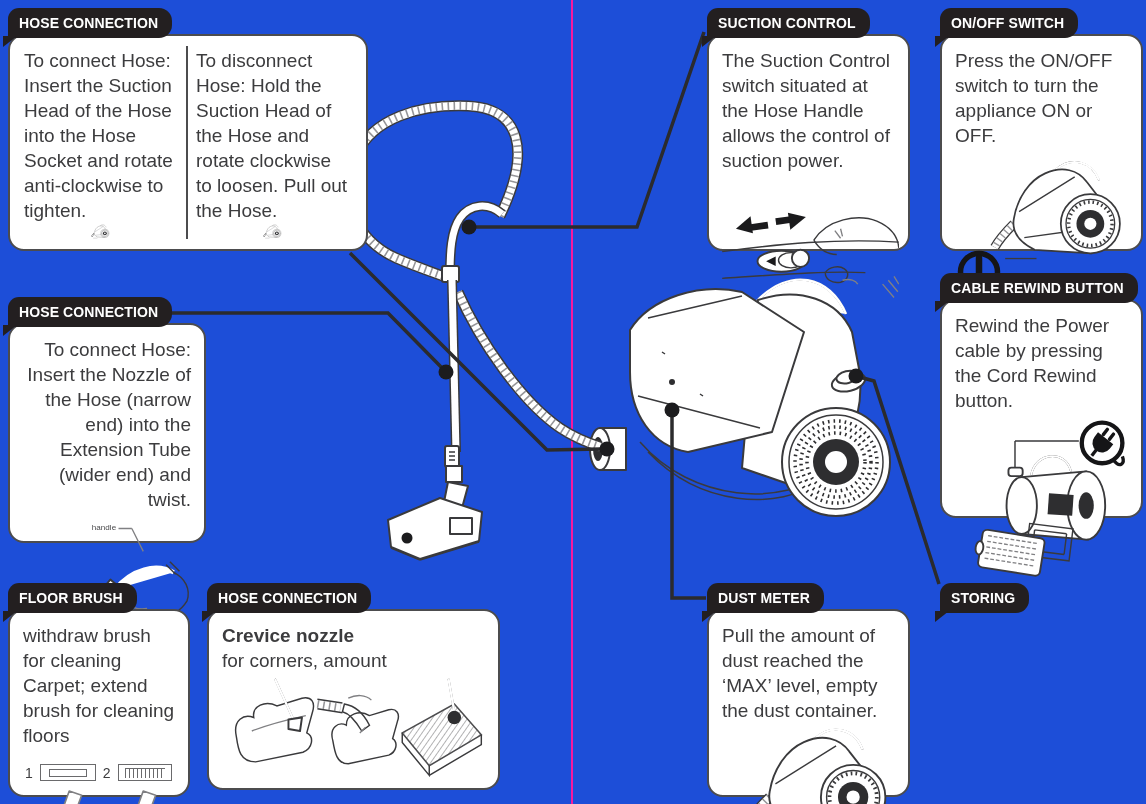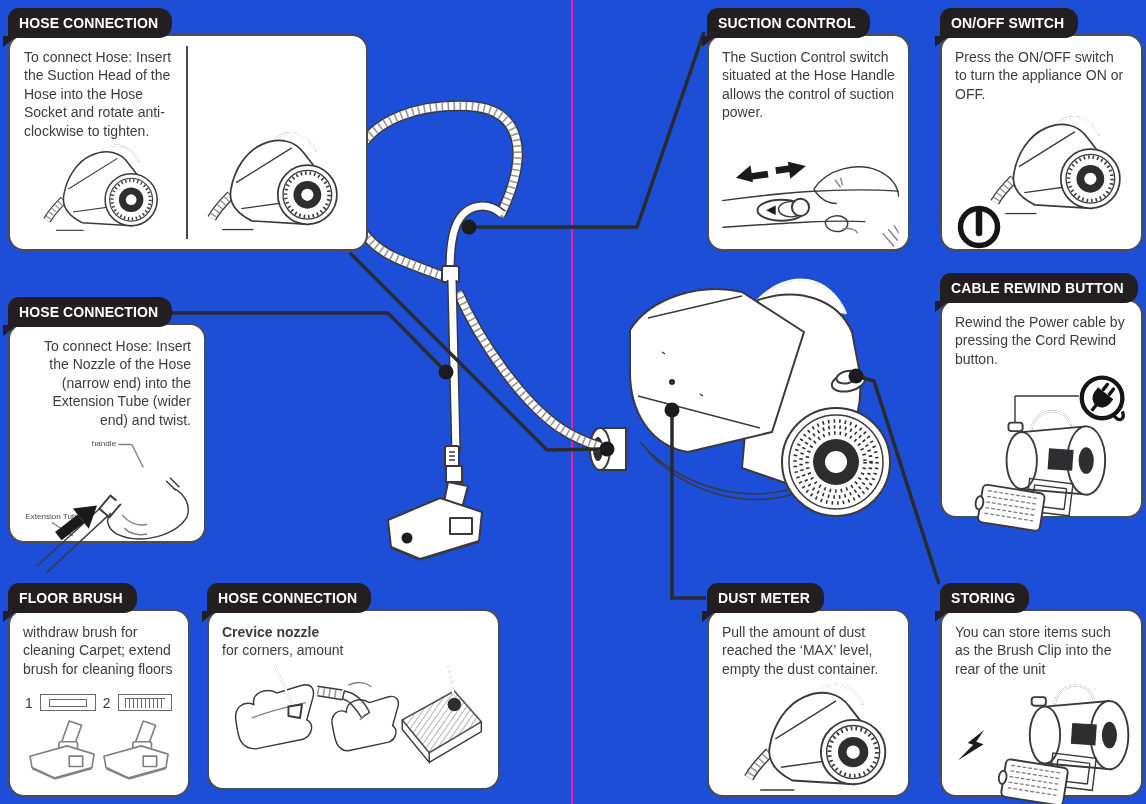--- a/index.html
+++ b/index.html
@@ -8,21 +8,21 @@
   .divider{position:absolute;top:0;height:804px;width:2px;}
   .overlay{position:absolute;left:0;top:0;z-index:1;}
   .callout{position:absolute;z-index:2;}
   .tab{position:relative;display:inline-block;background:#231f20;color:#fff;font-weight:bold;
        font-size:14px;line-height:1;padding:8px 14px 8px 11px;border-radius:11px 13px 13px 0;
        letter-spacing:.1px;z-index:3;white-space:nowrap;}
   .tab::before{content:"";position:absolute;left:-5px;bottom:-9px;width:14px;height:11px;
        background:#231f20;clip-path:polygon(0 0,100% 0,0 100%);}
   .panel{position:relative;margin-top:-4px;background:#fff;border:2px solid #4c4c4e;
        border-radius:16px;padding:12px 13px;box-sizing:border-box;z-index:2;}
-  .panel p{margin:0;font-size:14px;line-height:1.32;color:#3c3c3e;}
+  .panel p{margin:0;font-size:19px;line-height:1.32;color:#3c3c3e;}
   .cols{display:flex;height:100%;}
   .col{flex:1;display:flex;flex-direction:column;padding:2px 8px 0 4px;}
   .col + .col{padding-left:12px;}
   .coldiv{position:absolute;left:176px;top:10px;bottom:10px;width:2px;background:#4c4c4e;}
   .colart{margin-top:auto;align-self:center;}
   .b{font-weight:bold;}
   .two-head{display:flex;gap:25px;}
   .two-head > div{flex:1;}
   .fb-row{display:flex;align-items:center;gap:7px;margin:16px 0 8px 2px;font-size:14px;}
   .fb-box{border:1.5px solid #6a6a6c;height:15px;display:flex;align-items:center;justify-content:center;}
@@ -168,20 +168,21 @@
     <div class="panel" style="width:360px;height:217px;padding:10px 10px;">
       <div class="coldiv"></div>
       <div class="cols">
         <div class="col">
           <p>To connect Hose: Insert the Suction Head of the Hose into the Hose Socket and rotate anti-clockwise to tighten.</p>
           <svg class="colart" width="150" height="112" viewBox="0 0 150 125">
               <use href="#vac-side" transform="scale(0.97)"></use>
             </svg>
         </div>
         <div class="col">
+          <p>To disconnect Hose: Hold the Suction Head of the Hose and rotate clockwise to loosen. Pull out the Hose.</p>
           <svg class="colart" width="150" height="112" viewBox="0 0 150 125">
               <use href="#vac-side" transform="scale(0.97)"></use>
             </svg>
         </div>
       </div>
     </div>
   </div>
 
   <div class="callout" style="left:8px;top:297px;width:198px;">
     <div class="tab"><span>HOSE CONNECTION</span></div>
@@ -339,26 +340,17 @@
   <div class="callout" style="left:707px;top:583px;width:203px;">
     <div class="tab"><span>DUST METER</span></div>
     <div class="panel" style="width:203px;height:188px;">
       <p>Pull the amount of dust reached the ‘MAX’ level, empty the dust container.</p>
       <svg width="160" height="118" viewBox="0 0 160 122" style="display:block;margin:4px auto 0;">
         <use href="#vac-side" transform="translate(10,-4) scale(0.98)"></use>
       </svg>
     </div>
   </div>
 
-  <div class="callout" style="left:940px;top:583px;width:203px;">
+  <div class="callout" style="left:940px;top:583px;width:203px;text-decoration:underline;">
     <div class="tab"><span>STORING</span></div>
-    <div class="panel" style="width:203px;height:188px;">
-      <p>You can store items such as the Brush Clip into the rear of the unit</p>
-      <svg width="179" height="130" viewBox="0 0 185 134" style="margin-top:2px">
-        <g transform="rotate(18 22 70)">
-          <polygon points="24,50 12,68 18,68 8,88 28,64 20,64" fill="#1c1c1e"></polygon>
-        </g>
-        <use href="#vac-rear" transform="translate(42,-4) scale(0.98)"></use>
-      </svg>
-    </div>
   </div>
 
 </div>
 
 </body></html>

